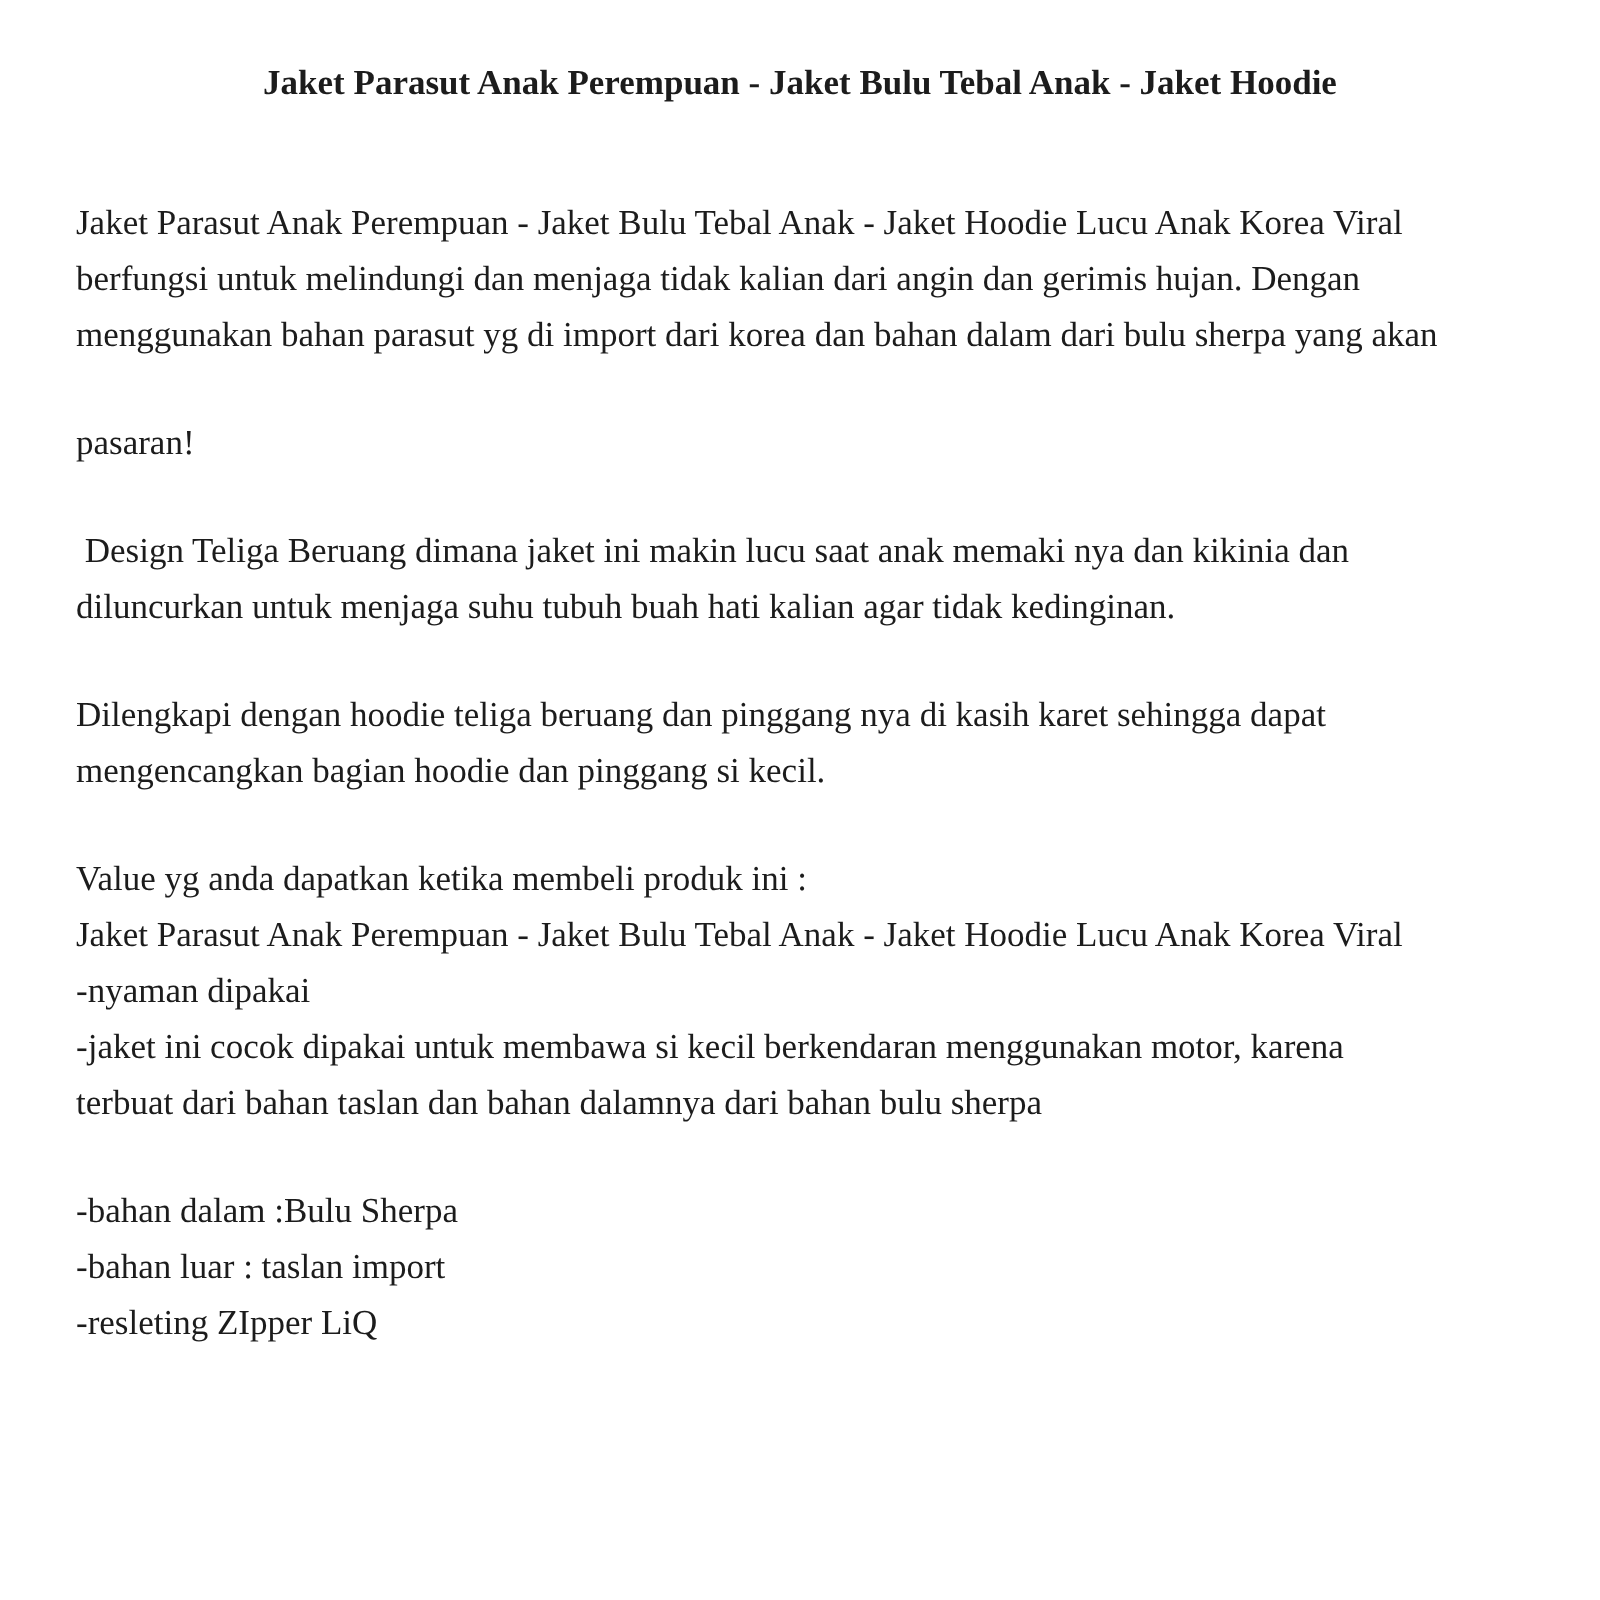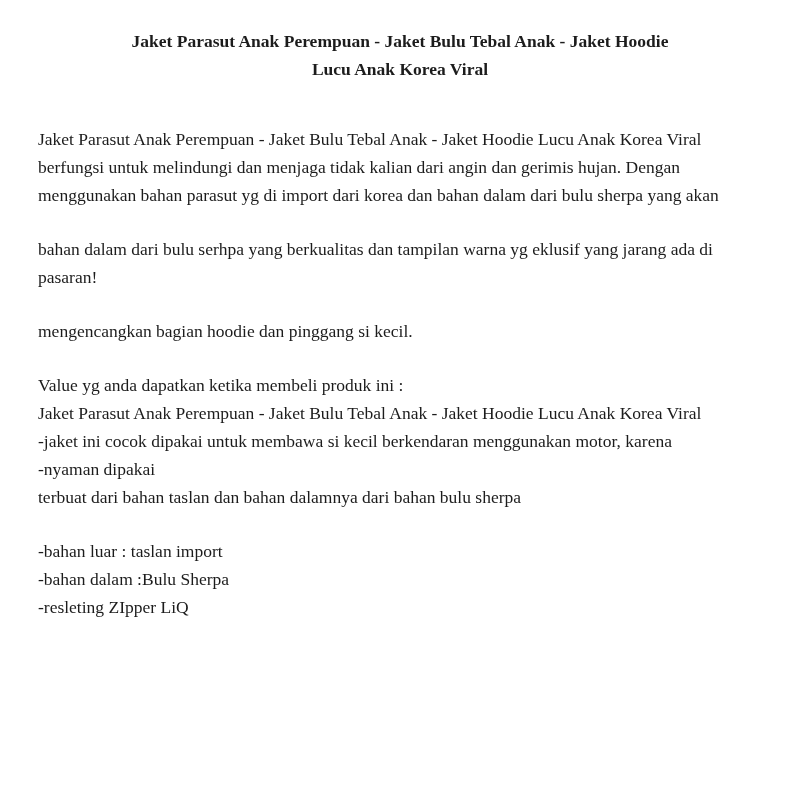--- a/index.html
+++ b/index.html
@@ -43,46 +43,49 @@
     white-space: pre;
   }
 </style>
 </head>
 <body>
 
 <div class="doc">
 
   <div class="title">
     <span class="tline">Jaket Parasut Anak Perempuan - Jaket Bulu Tebal Anak - Jaket Hoodie</span>
-    <span class="tline">Lucu Anak Korea Viral</span>
   </div>
 
   <div class="para">
     <span class="line">Jaket Parasut Anak Perempuan - Jaket Bulu Tebal Anak - Jaket Hoodie Lucu Anak Korea Viral</span>
     <span class="line">berfungsi untuk melindungi dan menjaga tidak kalian dari angin dan gerimis hujan. Dengan</span>
     <span class="line">menggunakan bahan parasut yg di import dari korea dan bahan dalam dari bulu sherpa yang akan</span>
   </div>
 
   <div class="para">
-    <span class="line">bahan dalam dari bulu serhpa yang berkualitas dan tampilan warna yg eklusif yang jarang ada di</span>
     <span class="line">pasaran!</span>
   </div>
 
+  <div class="para">
+    <span class="line"> Design Teliga Beruang dimana jaket ini makin lucu saat anak memaki nya dan kikinia dan</span>
+    <span class="line">diluncurkan untuk menjaga suhu tubuh buah hati kalian agar tidak kedinginan.</span>
+  </div>
 
   <div class="para">
+    <span class="line">Dilengkapi dengan hoodie teliga beruang dan pinggang nya di kasih karet sehingga dapat</span>
     <span class="line">mengencangkan bagian hoodie dan pinggang si kecil.</span>
   </div>
 
   <div class="para">
     <span class="line">Value yg anda dapatkan ketika membeli produk ini :</span>
     <span class="line">Jaket Parasut Anak Perempuan - Jaket Bulu Tebal Anak - Jaket Hoodie Lucu Anak Korea Viral</span>
+    <span class="line">-nyaman dipakai</span>
     <span class="line">-jaket ini cocok dipakai untuk membawa si kecil berkendaran menggunakan motor, karena</span>
-    <span class="line">-nyaman dipakai</span>
     <span class="line">terbuat dari bahan taslan dan bahan dalamnya dari bahan bulu sherpa</span>
   </div>
 
   <div class="para">
+    <span class="line">-bahan dalam :Bulu Sherpa</span>
     <span class="line">-bahan luar : taslan import</span>
-    <span class="line">-bahan dalam :Bulu Sherpa</span>
     <span class="line">-resleting ZIpper LiQ</span>
   </div>
 
 </div>
 
 </body></html>

